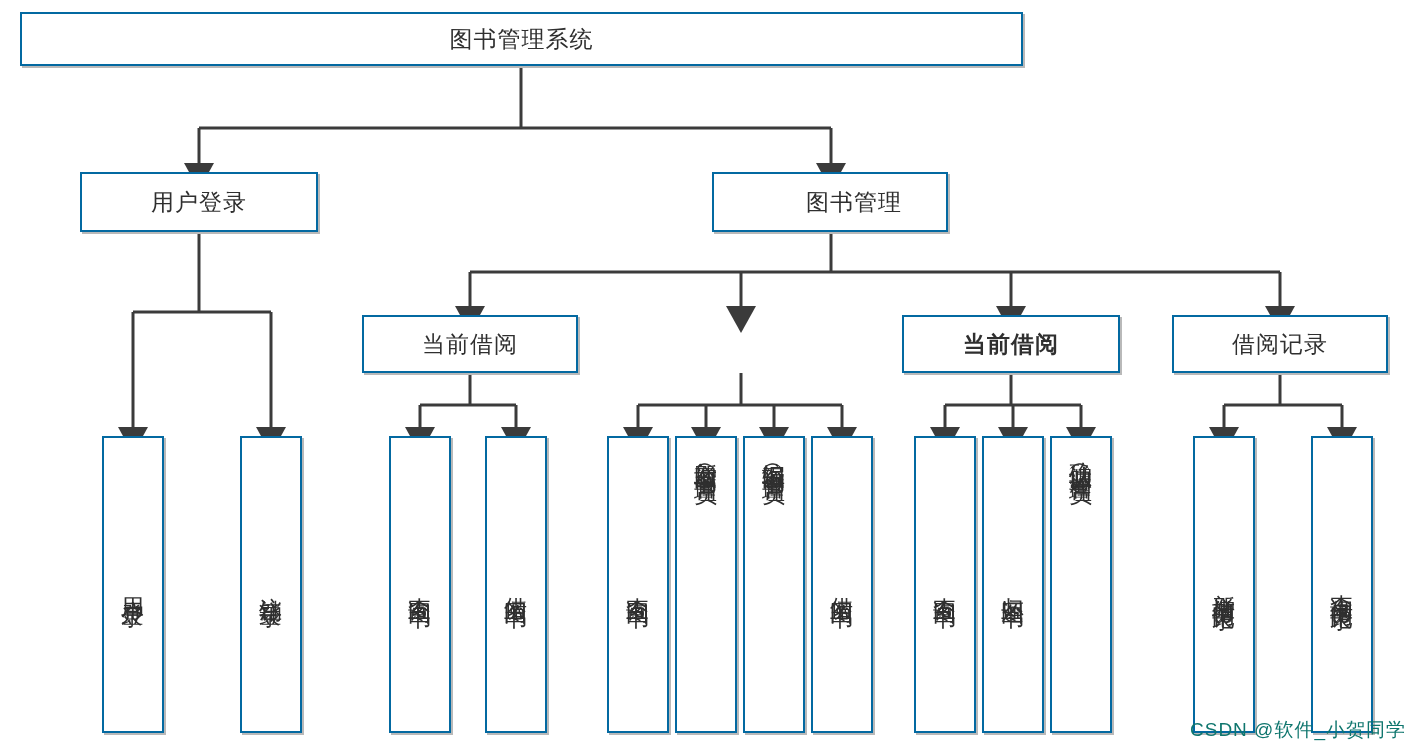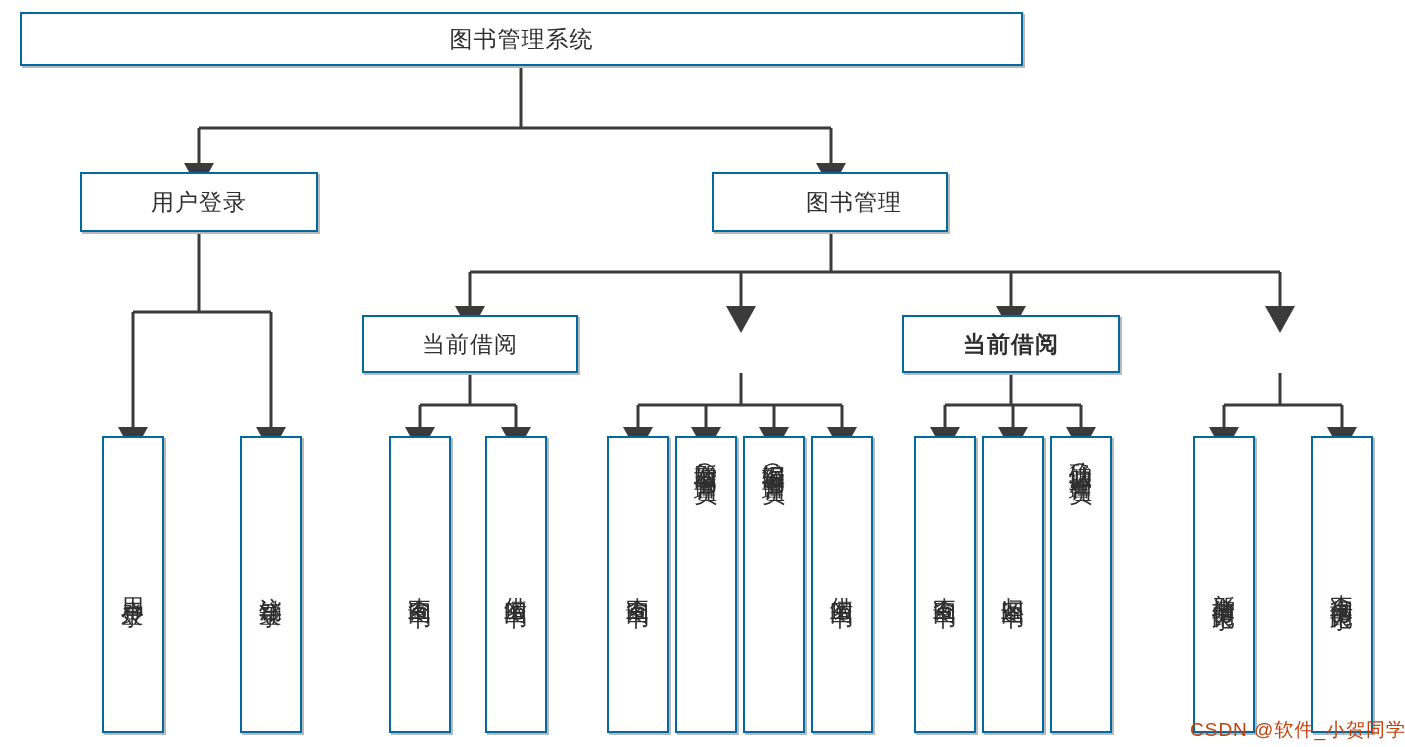--- a/index.html
+++ b/index.html
@@ -8,21 +8,21 @@
   svg.wires{position:absolute;left:0;top:0;width:1405px;height:747px;pointer-events:none;}
   .node{position:absolute;box-sizing:border-box;background:#ffffff;border:2px solid #0369a1;
         display:flex;align-items:center;justify-content:center;}
   .node.shadowed{box-shadow:2px 2px 0 0 #b9b9b9;}
   .node .label{color:#2f2f2f;line-height:1.0;white-space:nowrap;}
   .node.horiz .label{font-size:23px;letter-spacing:1px;}
   .node.vert{align-items:flex-start;justify-content:center;padding-top:6px;}
   .node.vert .label{writing-mode:vertical-rl;text-orientation:upright;
                     font-size:23px;letter-spacing:3px;line-height:1.05;}
   .node.vert.centered{align-items:center;padding-top:0;}
-  .watermark{position:absolute;color:#c2410c;font-size:19px;letter-spacing:1px;white-space:nowrap;}
+  .watermark{position:absolute;color:#0f766e;font-size:19px;letter-spacing:1px;white-space:nowrap;}
 </style>
 </head>
 <body>
 
 <div id="canvas">
 
   <svg class="wires" viewBox="0 0 1405 747" xmlns="http://www.w3.org/2000/svg">
     <defs>
       <marker id="arw" markerWidth="9" markerHeight="10" refX="1" refY="5" orient="auto" markerUnits="strokeWidth">
         <path d="M0,0 L9,5 L0,10 z" fill="#3b3b3b"></path>
@@ -82,20 +82,23 @@
   <div class="node horiz shadowed" style="left:712px;top:172px;width:236px;height:60px;padding-left:48px;">
     <span class="label">图书管理</span>
   </div>
 
   <div class="node horiz shadowed" style="left:362px;top:315px;width:216px;height:58px;">
     <span class="label">当前借阅</span>
   </div>
   <div class="node horiz shadowed" style="left:902px;top:315px;width:218px;height:58px;font-weight:bold;">
     <span class="label">当前借阅</span>
   </div>
+  <div class="node horiz shadowed" style="left:1172px;top:315px;width:216px;height:58px;">
+    <span class="label">借阅记录</span>
+  </div>
 
   <div class="node vert centered shadowed" style="left:102px;top:436px;width:62px;height:297px;">
     <span class="label">用户登录</span>
   </div>
   <div class="node vert centered shadowed" style="left:240px;top:436px;width:62px;height:297px;">
     <span class="label">注销登录</span>
   </div>
 
   <div class="node vert centered shadowed" style="left:389px;top:436px;width:62px;height:297px;">
     <span class="label">查询图书</span>

